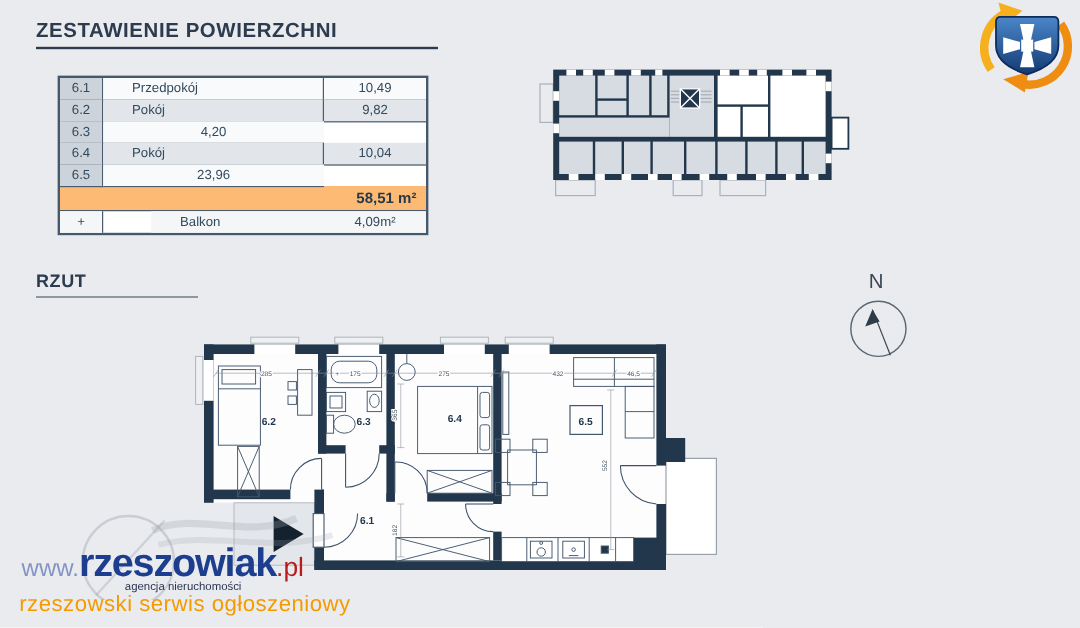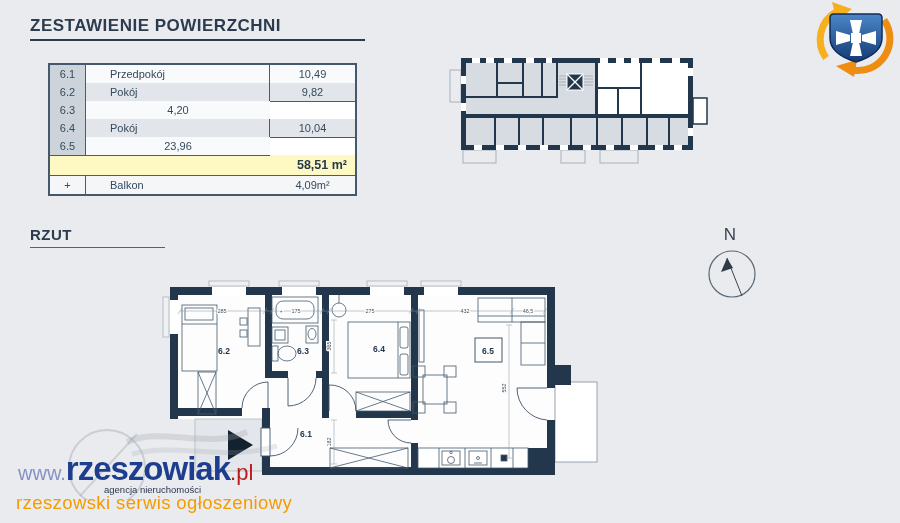--- a/index.html
+++ b/index.html
@@ -12,25 +12,25 @@
   .rule-thin{background:#55616d;height:1px;}
   
   .tbl{border:2px solid #46586c;background:#fff;font-size:11px;color:#344a5e;width:305px;}
   .trow{display:grid;grid-template-columns:36px 184px 85px;height:18px;line-height:18px;}
   .trow .c{border-bottom:1px solid #4a5b6e;}
   .c-no{background:#ccd3da;text-align:center;border-right:1px solid #4a5b6e;}
   .c-name{padding-left:24px;border-right:1px solid #4a5b6e;white-space:nowrap;overflow:hidden;}
   .c-area{text-align:center;}
   .r-even .c-name,.r-even .c-area{background:#f8fafb;}
   .r-odd  .c-name,.r-odd  .c-area{background:#e2e6ea;}
-  .trow-total{display:block;height:20px;line-height:20px;background:#fef9c3;
+  .trow-total{display:block;height:20px;line-height:20px;background:#fdba74;
               text-align:right;padding-right:8px;font-weight:bold;font-size:12.5px;
               color:#273a4c;border-bottom:1px solid #4a5b6e;}
   .trow-balcony .c{border-bottom:none;background:#f4f6f8;}
-  .trow-balcony .c-name{border-right:none;}
+  .trow-balcony .c-name{border-right:none;margin-left:40px;}
   
   .wm-line{white-space:nowrap;}
   .wm-www{font-size:20px;color:#8593c4;}
   .wm-name{font-size:33px;font-weight:bold;color:#1d3e8e;letter-spacing:-1px;}
   .wm-tld{font-size:22px;color:#b91c1c;}
   .wm-agency{font-size:9.5px;color:#2a3550;}
   .wm-tagline{font-size:18.5px;color:#f49b00;letter-spacing:0.4px;}
   svg{display:block;}
 </style>
 </head>

